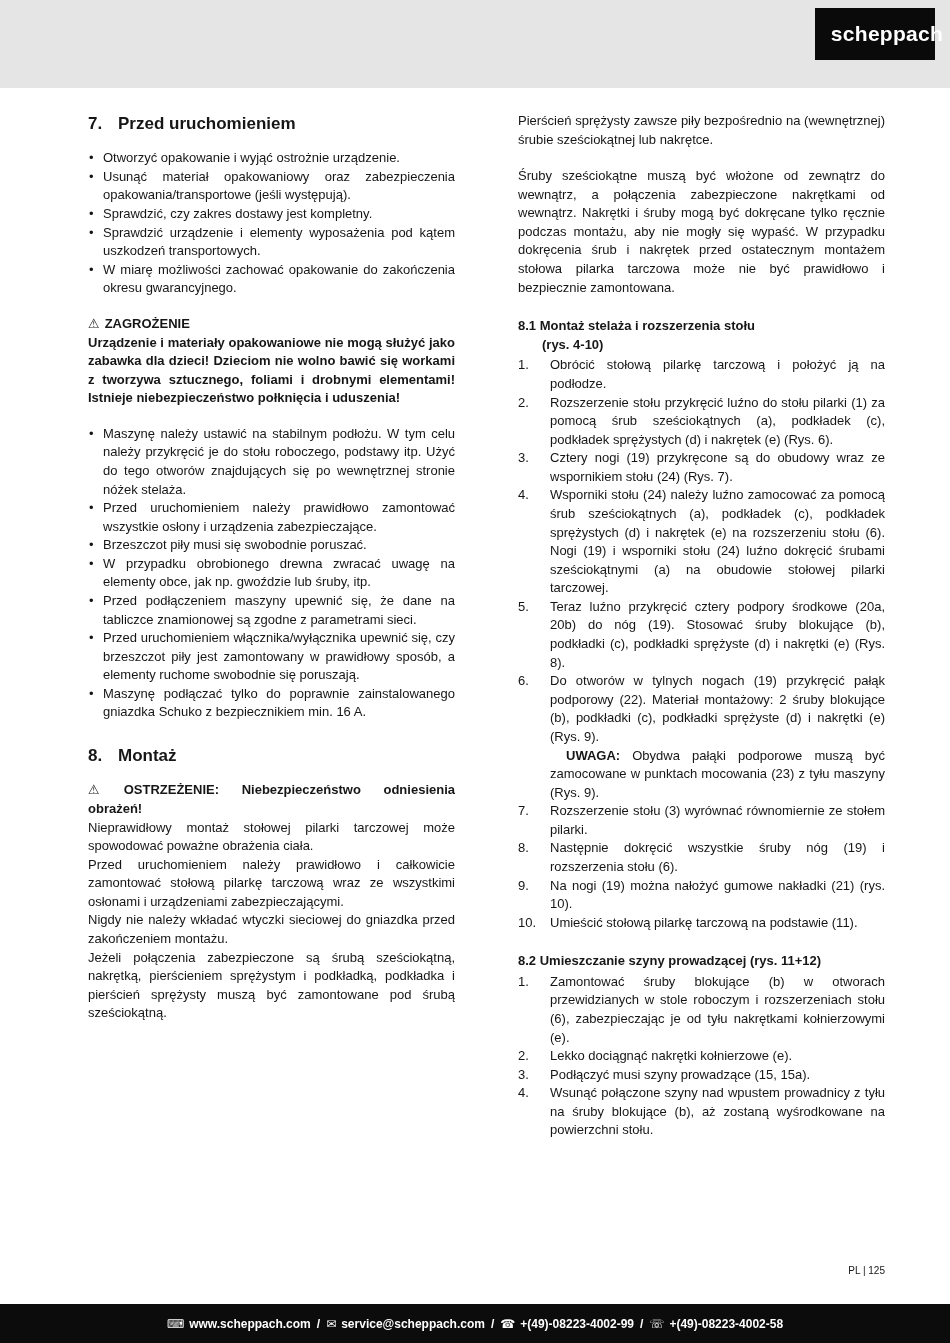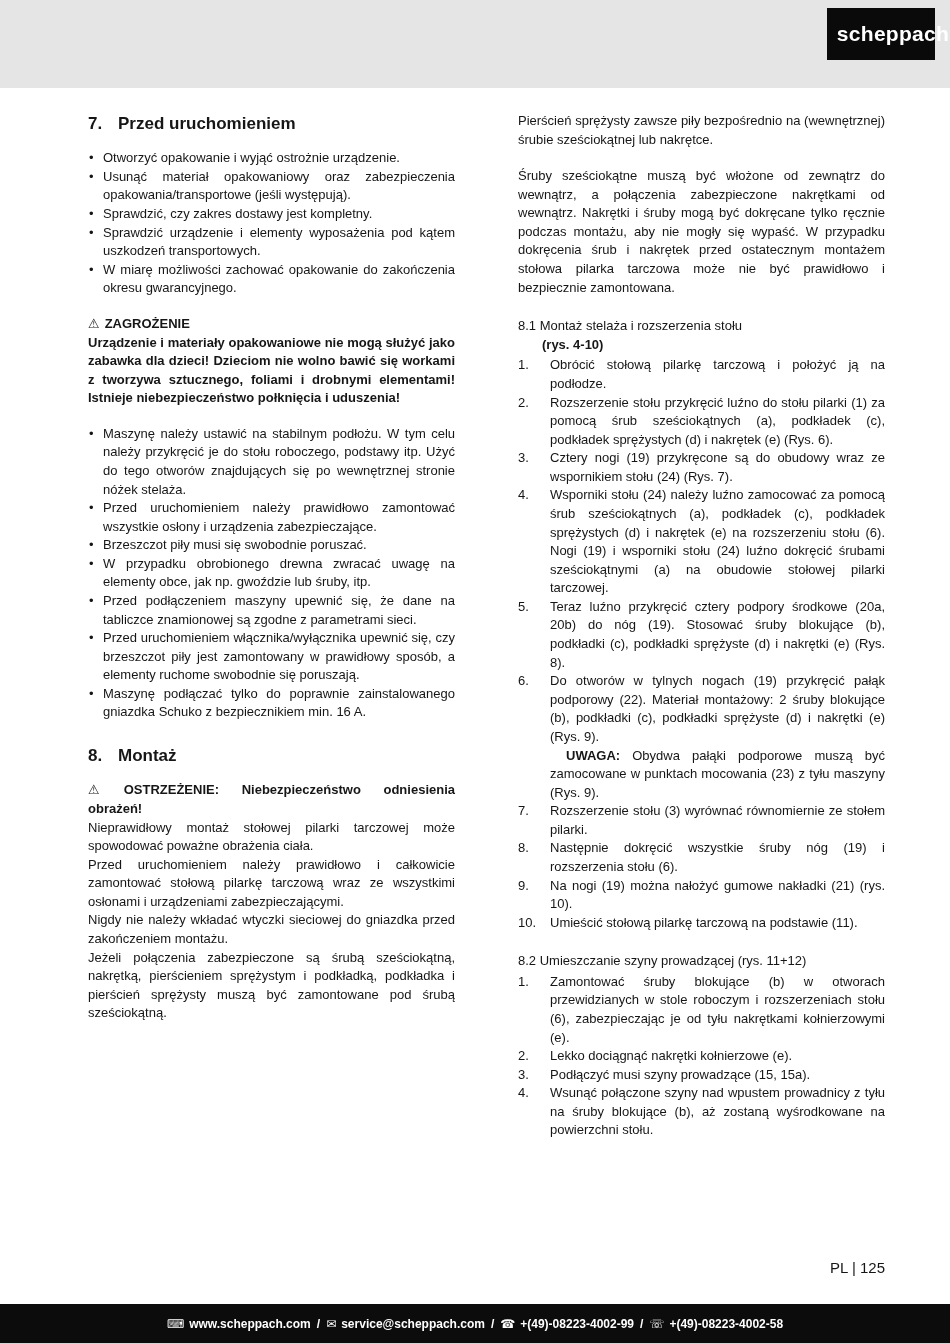--- a/index.html
+++ b/index.html
@@ -10,21 +10,21 @@
     background: #ffffff;
     font-family: "Liberation Sans", "DejaVu Sans", sans-serif;
     color: #161616;
     overflow: hidden;
   }
 
   
   .header-band { position: absolute; top: 0; left: 0; width: 100%; height: 88px; background: #e5e5e5; }
   .logo-box {
     position: absolute; top: 8px; right: 15px;
-    width: 108px; height: 52px; background: #0a0a0a;
+    width: 120px; height: 52px; background: #0a0a0a;
     display: flex; align-items: center; justify-content: center; padding-left: 24px;
   }
   .logo-text { color: #ffffff; font-size: 21px; font-weight: 700; letter-spacing: 0.3px; }
 
   
   .content { position: absolute; top: 112px; left: 88px; right: 65px; display: flex; gap: 63px; }
   .col { width: 367px; font-size: 13px; line-height: 1.43; text-align: justify; }
 
   .sec-title { display: flex; font-size: 17px; font-weight: 700; margin: 0 0 13px 0; text-align: left; }
   .sec-title.mt { margin-top: 22px; }
@@ -36,31 +36,31 @@
 
   .alert-title { margin: 0; font-weight: 700; text-align: left; }
   .alert-title .w-icon { margin-right: 5px; }
   .alert-body { margin: 0 0 17px 0; font-weight: 700; }
 
   .warn-paras p { margin: 0; }
   .para-last { margin-top: 18px; }
 
   .rp { margin: 0 0 18px 0; }
 
-  .subsec-title { font-weight: 400; margin: 20px 0 0 0; text-align: left; }
+  .subsec-title { font-weight: 700; margin: 20px 0 0 0; text-align: left; }
   .subsec-sub { font-weight: 700; padding-left: 24px; margin: 0 0 2px 0; text-align: left; }
 
   ol.steps { list-style: none; margin: 0; padding: 0; }
   ol.steps li { display: flex; }
   ol.steps .n { width: 32px; flex-shrink: 0; }
   ol.steps .t { flex: 1; text-align: justify; }
   .note b { font-weight: 700; margin-left: 16px; }
 
   
-  .page-num { position: absolute; right: 65px; bottom: 67px; font-size: 15px; color: #161616; }
+  .page-num { position: absolute; right: 65px; bottom: 67px; font-size: 10px; color: #161616; }
   .footer-bar {
     position: absolute; left: 0; bottom: 0; width: 100%; height: 39px;
     background: #0c0c0c; color: #ffffff;
     display: flex; align-items: center; justify-content: center;
     font-size: 12px; font-weight: 700; white-space: nowrap;
   }
   .footer-bar .seg-icon { margin: 0 5px 0 0; font-weight: 400; }
   .footer-bar .sep { margin: 0 6px; }
 </style>
 </head>

